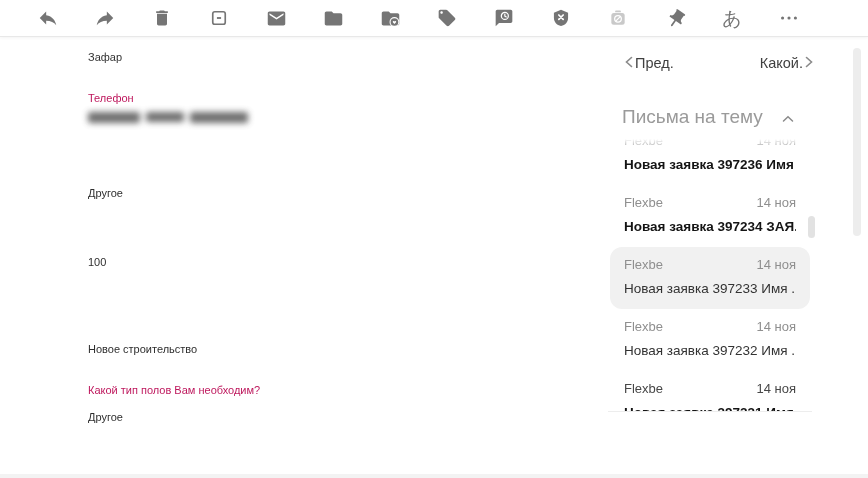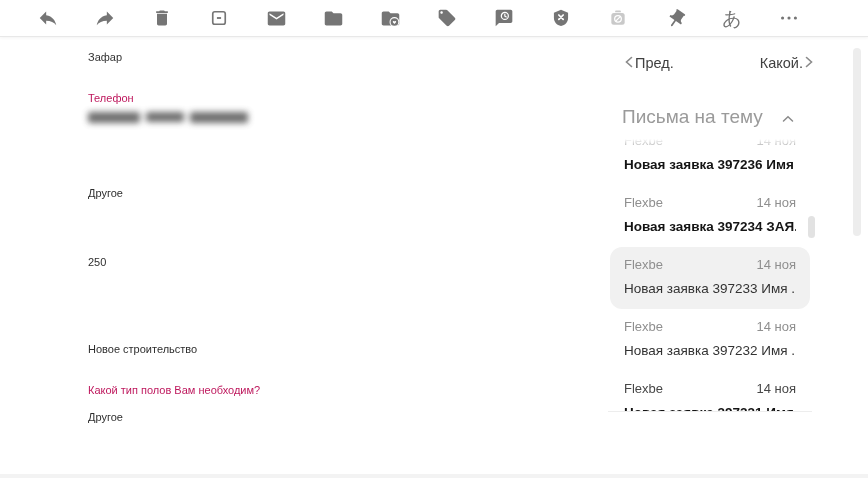--- a/index.html
+++ b/index.html
@@ -180,21 +180,21 @@
     <div class="blk name" style="top:10px">Зафар</div>
     <div class="blk q" style="top:51px">Телефон</div>
     <div class="phone-blur">
         <i></i>
         <i></i>
         <i></i>
       </div>
 
     <div class="blk a" style="top:146px">Другое</div>
 
-    <div class="blk a" style="top:215px">250</div>
+    <div class="blk a" style="top:215px">100</div>
 
     <div class="blk a" style="top:302px">Новое строительство</div>
 
     <div class="blk q" style="top:343px">Какой тип полов Вам необходим?</div>
     <div class="blk a" style="top:370px">Другое</div>
 
   </div>
 
   <div class="sidebar">
 

